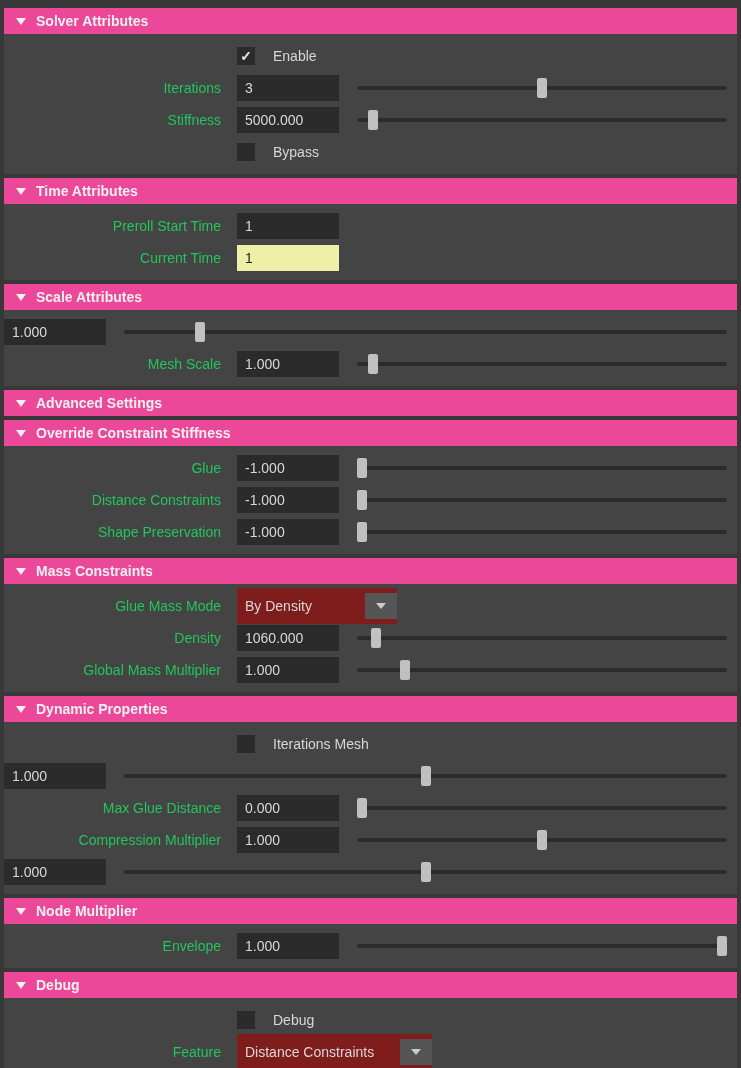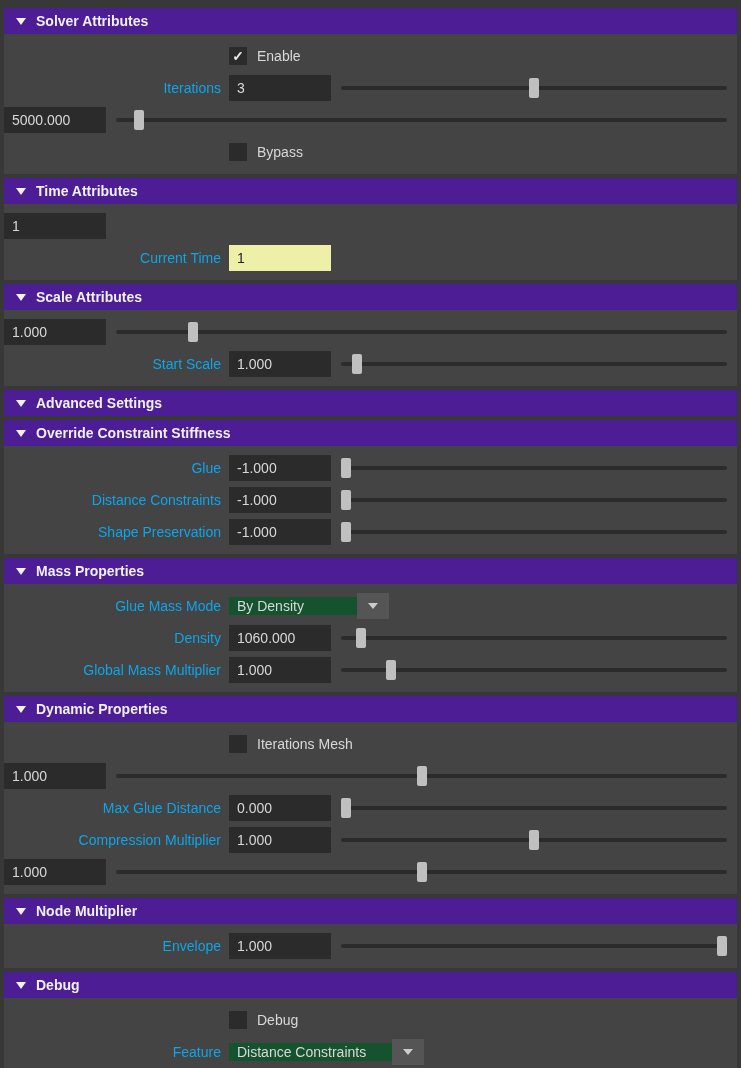--- a/index.html
+++ b/index.html
@@ -5,21 +5,21 @@
   * { box-sizing: border-box; margin: 0; padding: 0; }
   body {
     background: #383838;
     font-family: "Segoe UI", Arial, sans-serif;
     font-size: 14px;
     color: #d8d8d8;
     width: 741px;
     padding: 4px;
   }
   .section-header {
-    background: #4c1d95;
+    background: #ec4899;
     height: 26px;
     display: flex;
     align-items: center;
     padding-left: 12px;
     margin-top: 4px;
     cursor: pointer;
   }
   .section-header.sub {
   }
   .tri {
@@ -36,26 +36,27 @@
   }
   .section-body {
     background: #444444;
     padding: 5px 0 5px 0;
   }
   .row {
     display: flex;
     align-items: center;
     height: 30px;
     margin: 2px 0;
+    gap: 8px;
   }
   .label {
     width: 225px;
     text-align: right;
     padding-right: 8px;
-    color: #0ea5e9;
+    color: #22c55e;
     font-size: 14px;
   }
   .numfield {
     background: #2b2b2b;
     color: #d8d8d8;
     border: none;
     height: 26px;
     width: 102px;
     padding-left: 8px;
     font-family: inherit;
@@ -111,23 +112,23 @@
   .checkbox.checked::after {
     content: "✓";
     color: #e8e8e8;
     font-size: 14px;
     font-weight: bold;
   }
   .chk-label {
     color: #d8d8d8;
   }
   .combo {
-    background: #14532d;
+    background: #7f1d1d;
     color: #d8d8d8;
-    height: 18px;
+    height: 36px;
     display: flex;
     align-items: center;
     min-width: 160px;
   }
   .combo-text {
     flex: 1;
     padding-left: 8px;
   }
   .combo-btn {
     width: 32px;
@@ -159,59 +160,61 @@
     <span class="chk-label">Enable</span>
   </div>
   <div class="row">
     <div class="label">Iterations</div>
     <input class="numfield" value="3" style="">
     <div class="slider-wrap">
         <input type="range" min="0" max="100" class="slider" value="50" style="">
       </div>
   </div>
   <div class="row">
+    <div class="label">Stiffness</div>
     <input class="numfield" value="5000.000" style="">
     <div class="slider-wrap">
         <input type="range" min="0" max="100" class="slider" value="3" style="">
       </div>
   </div>
   <div class="row">
     <div class="label"></div>
     <span class="checkbox"></span>
     <span class="chk-label">Bypass</span>
   </div>
 </div>
 
 <div class="section-header">
   <span class="tri"></span>
   <span class="sect-title">Time Attributes</span>
 </div>
 <div class="section-body">
   <div class="row">
+    <div class="label">Preroll Start Time</div>
     <input class="numfield" value="1" style="">
   </div>
   <div class="row">
     <div class="label">Current Time</div>
     <input class="numfield highlight" value="1" style="">
   </div>
 </div>
 
 <div class="section-header">
   <span class="tri"></span>
   <span class="sect-title">Scale Attributes</span>
 </div>
 <div class="section-body">
   <div class="row">
     <input class="numfield" value="1.000" style="">
     <div class="slider-wrap">
         <input type="range" min="0" max="100" class="slider" value="12" style="">
       </div>
   </div>
   <div class="row">
-    <div class="label">Start Scale</div>
+    <div class="label">Mesh Scale</div>
     <input class="numfield" value="1.000" style="">
     <div class="slider-wrap">
         <input type="range" min="0" max="100" class="slider" value="3" style="">
       </div>
   </div>
 </div>
 
 <div class="section-header">
   <span class="tri"></span>
   <span class="sect-title">Advanced Settings</span>
@@ -240,21 +243,21 @@
     <div class="label">Shape Preservation</div>
     <input class="numfield" value="-1.000" style="">
     <div class="slider-wrap">
         <input type="range" min="0" max="100" class="slider" value="0" style="">
       </div>
   </div>
 </div>
 
 <div class="section-header sub">
   <span class="tri"></span>
-  <span class="sect-title">Mass Properties</span>
+  <span class="sect-title">Mass Constraints</span>
 </div>
 <div class="section-body">
   <div class="row">
     <div class="label">Glue Mass Mode</div>
     <div class="combo">
       <span class="combo-text">By Density</span>
       <span class="combo-btn">
           <span class="ddtri"></span>
         </span>
     </div>

